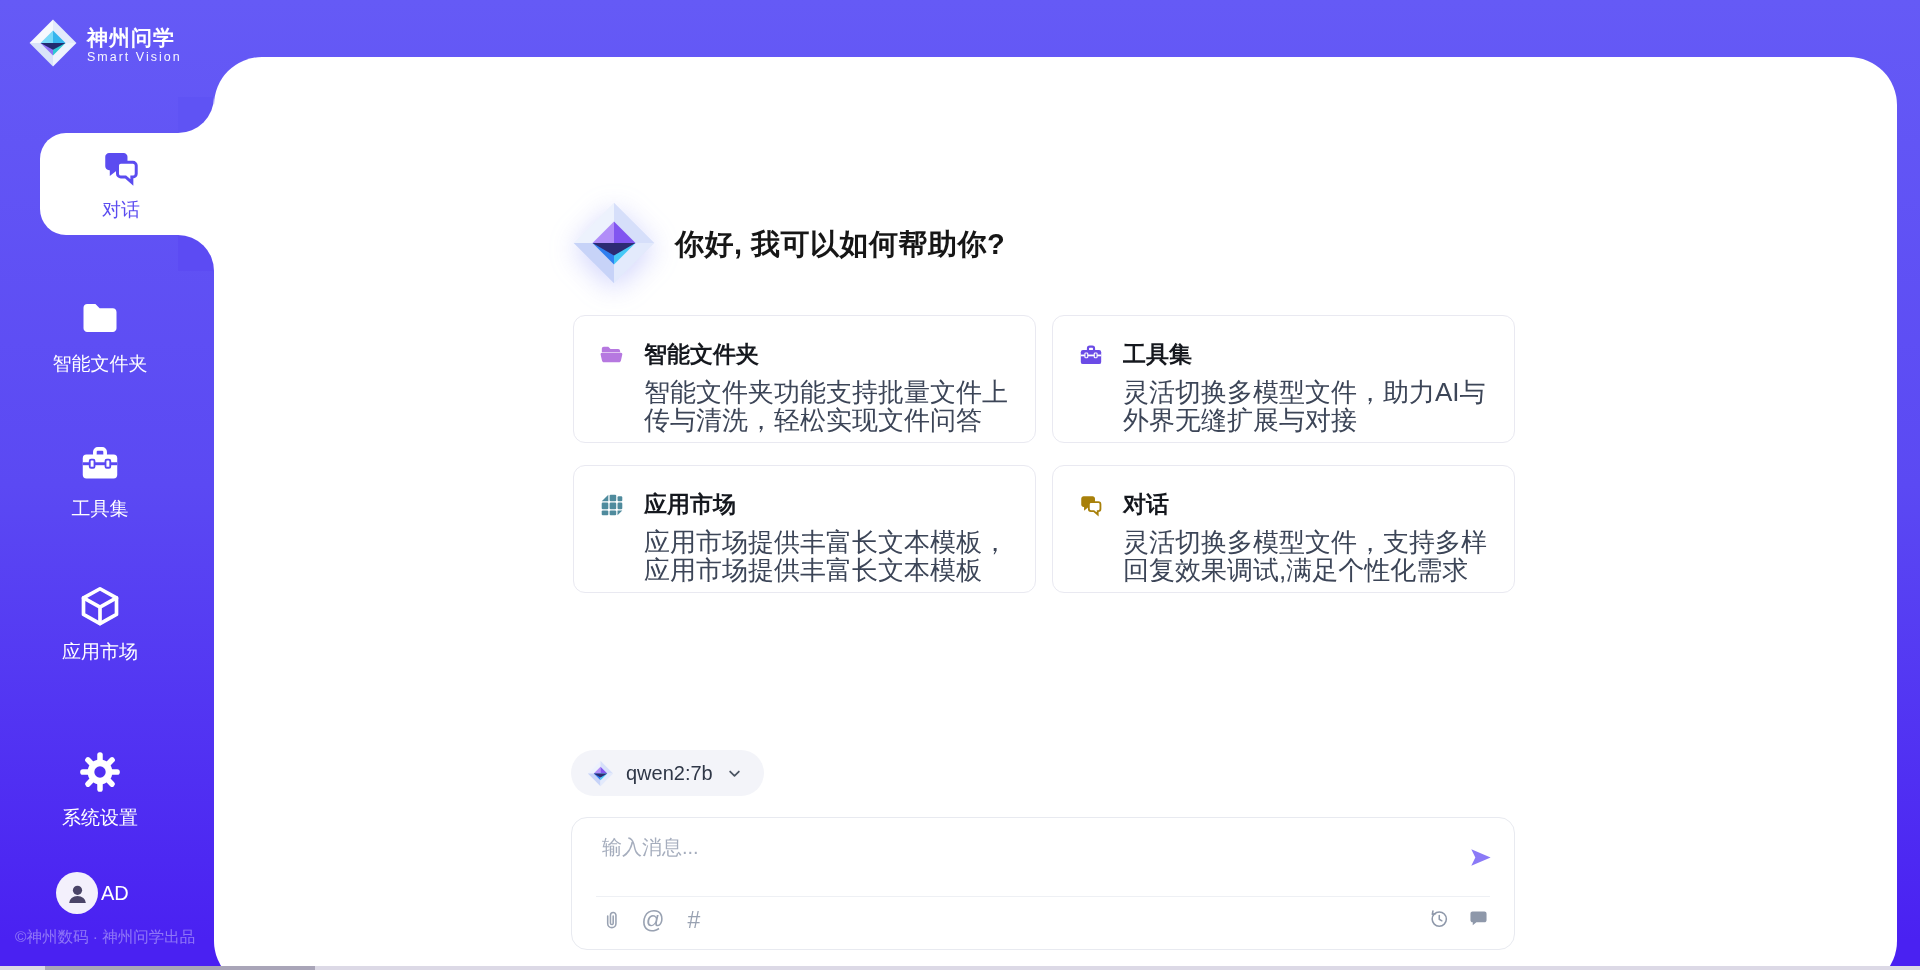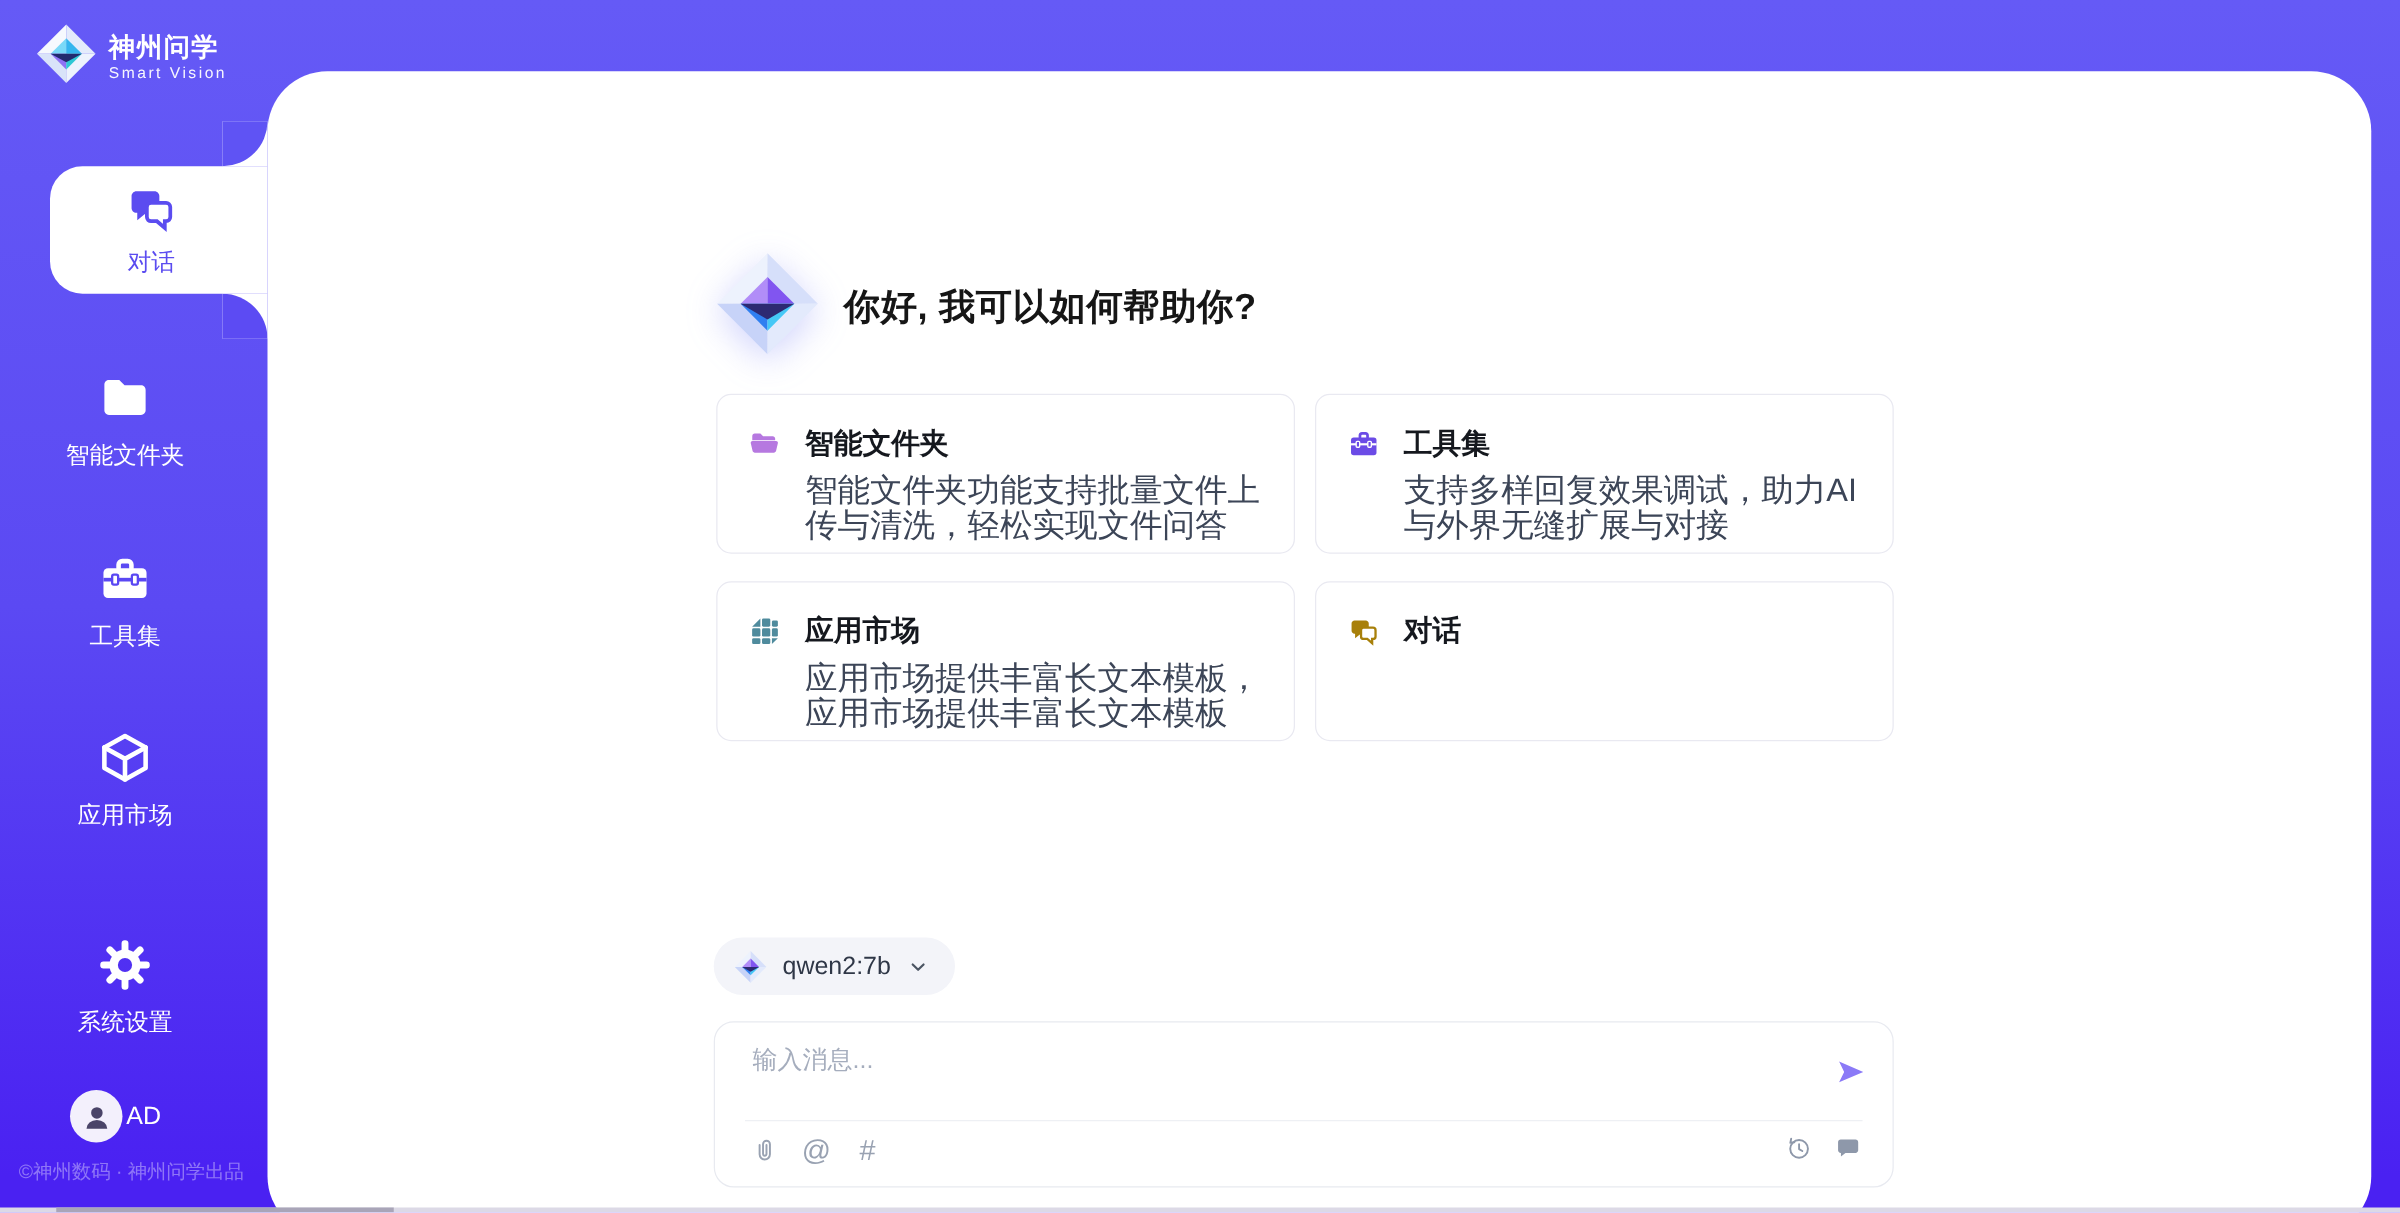--- a/index.html
+++ b/index.html
@@ -239,21 +239,21 @@
             <svg viewBox="0 0 24 24">
               <path d="M9.2 7.4V5.9c0-.9.7-1.6 1.6-1.6h2.4c.9 0 1.6.7 1.6 1.6v1.5" fill="none" stroke="currentColor" stroke-width="2" stroke-linecap="round"></path>
               <rect x="2.6" y="7.4" width="18.8" height="13" rx="2" fill="currentColor"></rect>
               <rect x="2.6" y="11.6" width="18.8" height="1.6" style="fill:var(--cut,#fff)"></rect>
               <rect x="6.4" y="10.2" width="2.6" height="4.4" rx="0.7" fill="currentColor" style="stroke:var(--cut,#fff);stroke-width:1"></rect>
               <rect x="15" y="10.2" width="2.6" height="4.4" rx="0.7" fill="currentColor" style="stroke:var(--cut,#fff);stroke-width:1"></rect>
             </svg>
           </span>
           <span class="card-title">工具集</span>
         </div>
-        <div class="card-desc">支持多样回复效果调试，助力AI与外界无缝扩展与对接</div>
+        <div class="card-desc">灵活切换多模型文件，助力AI与外界无缝扩展与对接</div>
       </div>
 
       <div class="card">
         <div class="card-head">
           <span class="card-icon ic-teal">
             <svg viewBox="0 0 24 24" fill="currentColor">
               <polygon points="2.5,8.6 8.6,2.5 8.6,8.6"></polygon>
               <rect x="9.8" y="2.5" width="6.1" height="6.1" rx="1"></rect>
               <rect x="17.1" y="4" width="4.4" height="4.6" rx="1"></rect>
               <rect x="2.5" y="9.8" width="6.1" height="6.1" rx="1"></rect>
@@ -272,20 +272,21 @@
       <div class="card">
         <div class="card-head">
           <span class="card-icon ic-gold">
             <svg viewBox="0 0 24 24">
               <path d="M3 6.2C3 5 4 4 5.2 4h8.3c1.2 0 2.2 1 2.2 2.2v5.4c0 1.2-1 2.2-2.2 2.2H9.8L5.6 17.2v-3.4h-.4c-1.2 0-2.2-1-2.2-2.2V6.2z" fill="currentColor"></path>
               <path d="M11.9 9.3h6.9c1 0 1.9.8 1.9 1.9v4.6c0 1-.8 1.9-1.9 1.9h-.6v3.1l-3.6-3.1h-2.7c-1 0-1.9-.8-1.9-1.9v-4.6c0-1 .8-1.9 1.9-1.9z" style="fill:var(--cut,#fff)" stroke="currentColor" stroke-width="1.7"></path>
             </svg>
           </span>
           <span class="card-title">对话</span>
         </div>
+        <div class="card-desc">灵活切换多模型文件，支持多样回复效果调试,满足个性化需求</div>
       </div>
     </div>
 
     <div class="model-pill">
       <svg class="logo" viewBox="0 0 48 48">
         <polygon points="24,1.5 1.5,24 24,24" fill="#edf2fd"></polygon>
         <polygon points="24,1.5 46.5,24 24,24" fill="#d6dffa"></polygon>
         <polygon points="1.5,24 24,46.5 24,24" fill="#c7d3f8"></polygon>
         <polygon points="46.5,24 24,46.5 24,24" fill="#e3eafc"></polygon>
         <polygon points="24,12 12,24 24,24" fill="#b18df8"></polygon>

